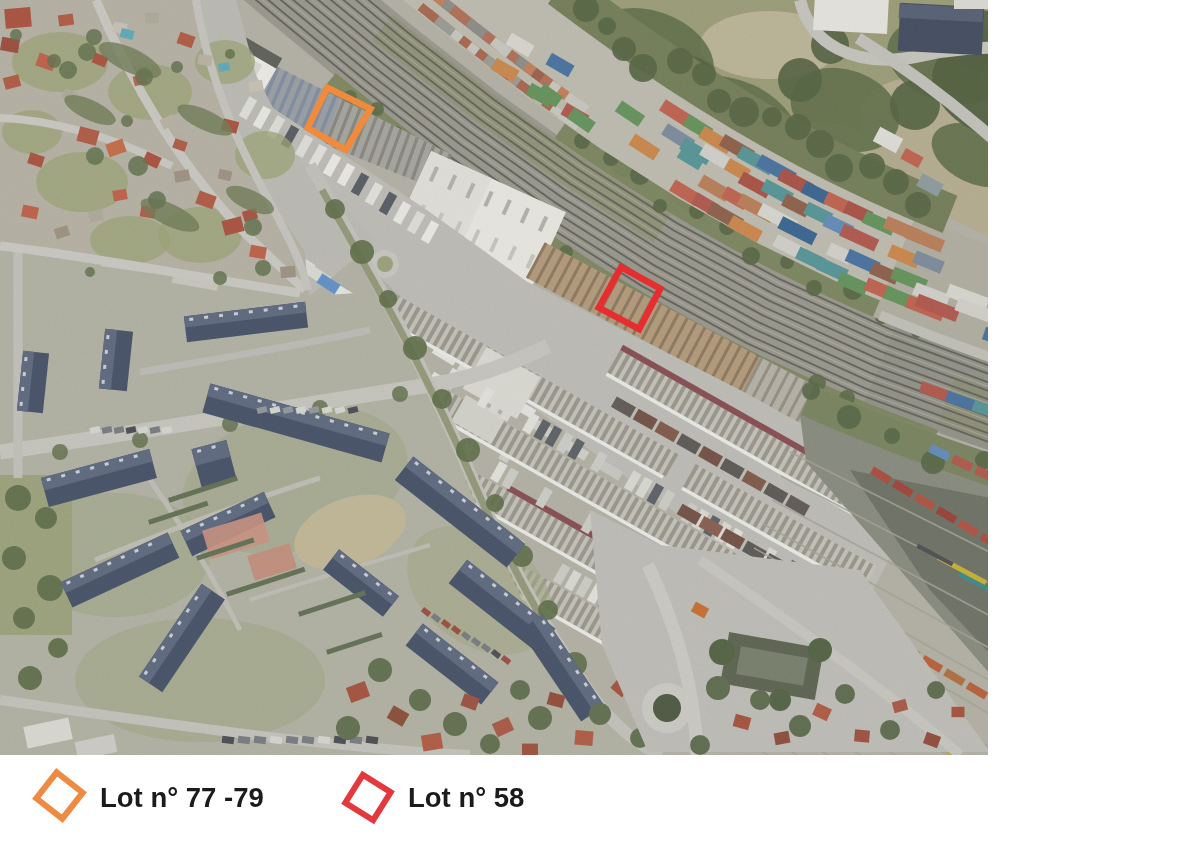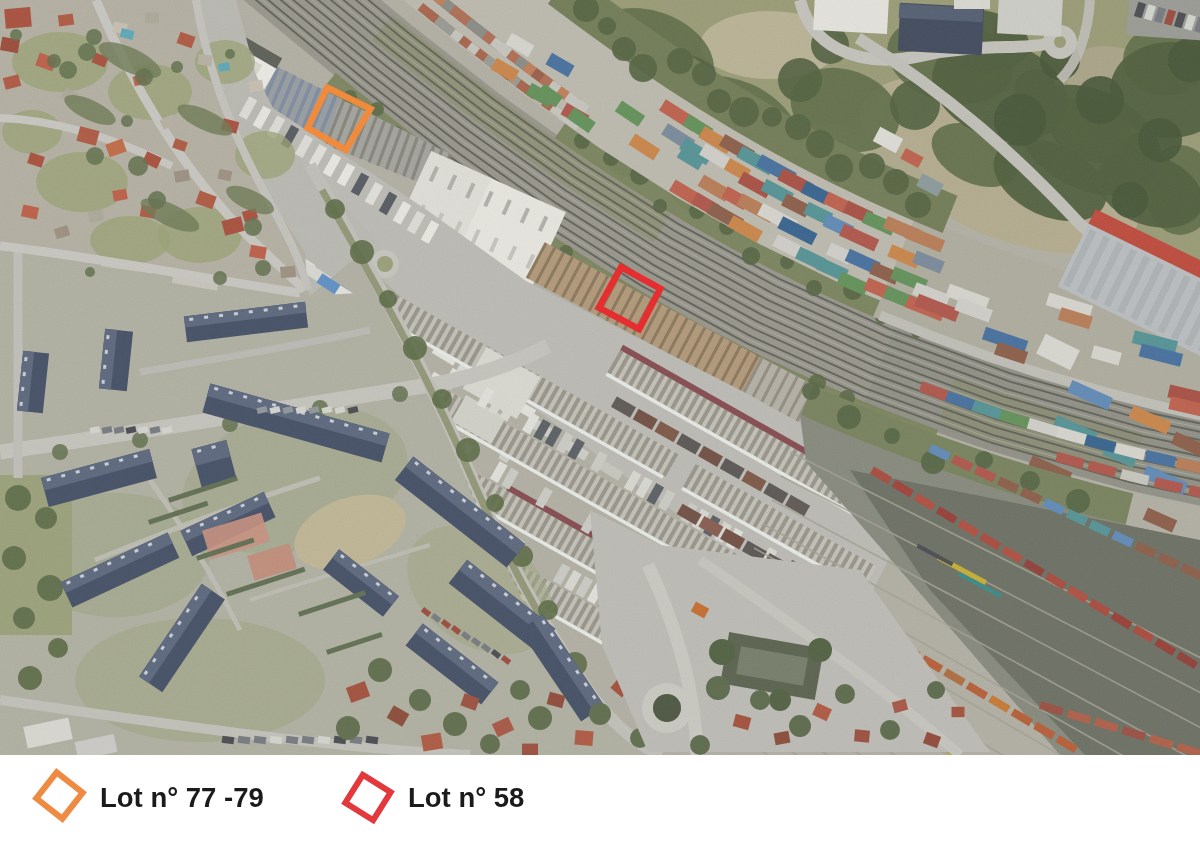--- a/index.html
+++ b/index.html
@@ -1,16 +1,16 @@
 <!DOCTYPE html>
 <html><head>
 <meta charset="utf-8">
 <style>
 html,body{margin:0;padding:0;background:#ffffff;}
-#page{width:1200px;height:848px;overflow:hidden;position:relative;font-family:"Liberation Sans",sans-serif;}
+#page{width:988px;height:848px;overflow:hidden;position:relative;font-family:"Liberation Sans",sans-serif;}
 </style>
 </head>
 <body>
 <div id="page">
 <svg width="1200" height="848" viewBox="0 0 1200 848">
 <defs>
         <filter id="grain">
           <feTurbulence type="fractalNoise" baseFrequency="0.9" numOctaves="2" seed="7" stitchTiles="stitch"></feTurbulence>
           <feColorMatrix type="matrix" values="0 0 0 0 0.5  0 0 0 0 0.5  0 0 0 0 0.48  0 0 0 0.6 0"></feColorMatrix>
           <feComposite operator="over" in2="SourceGraphic"></feComposite>

